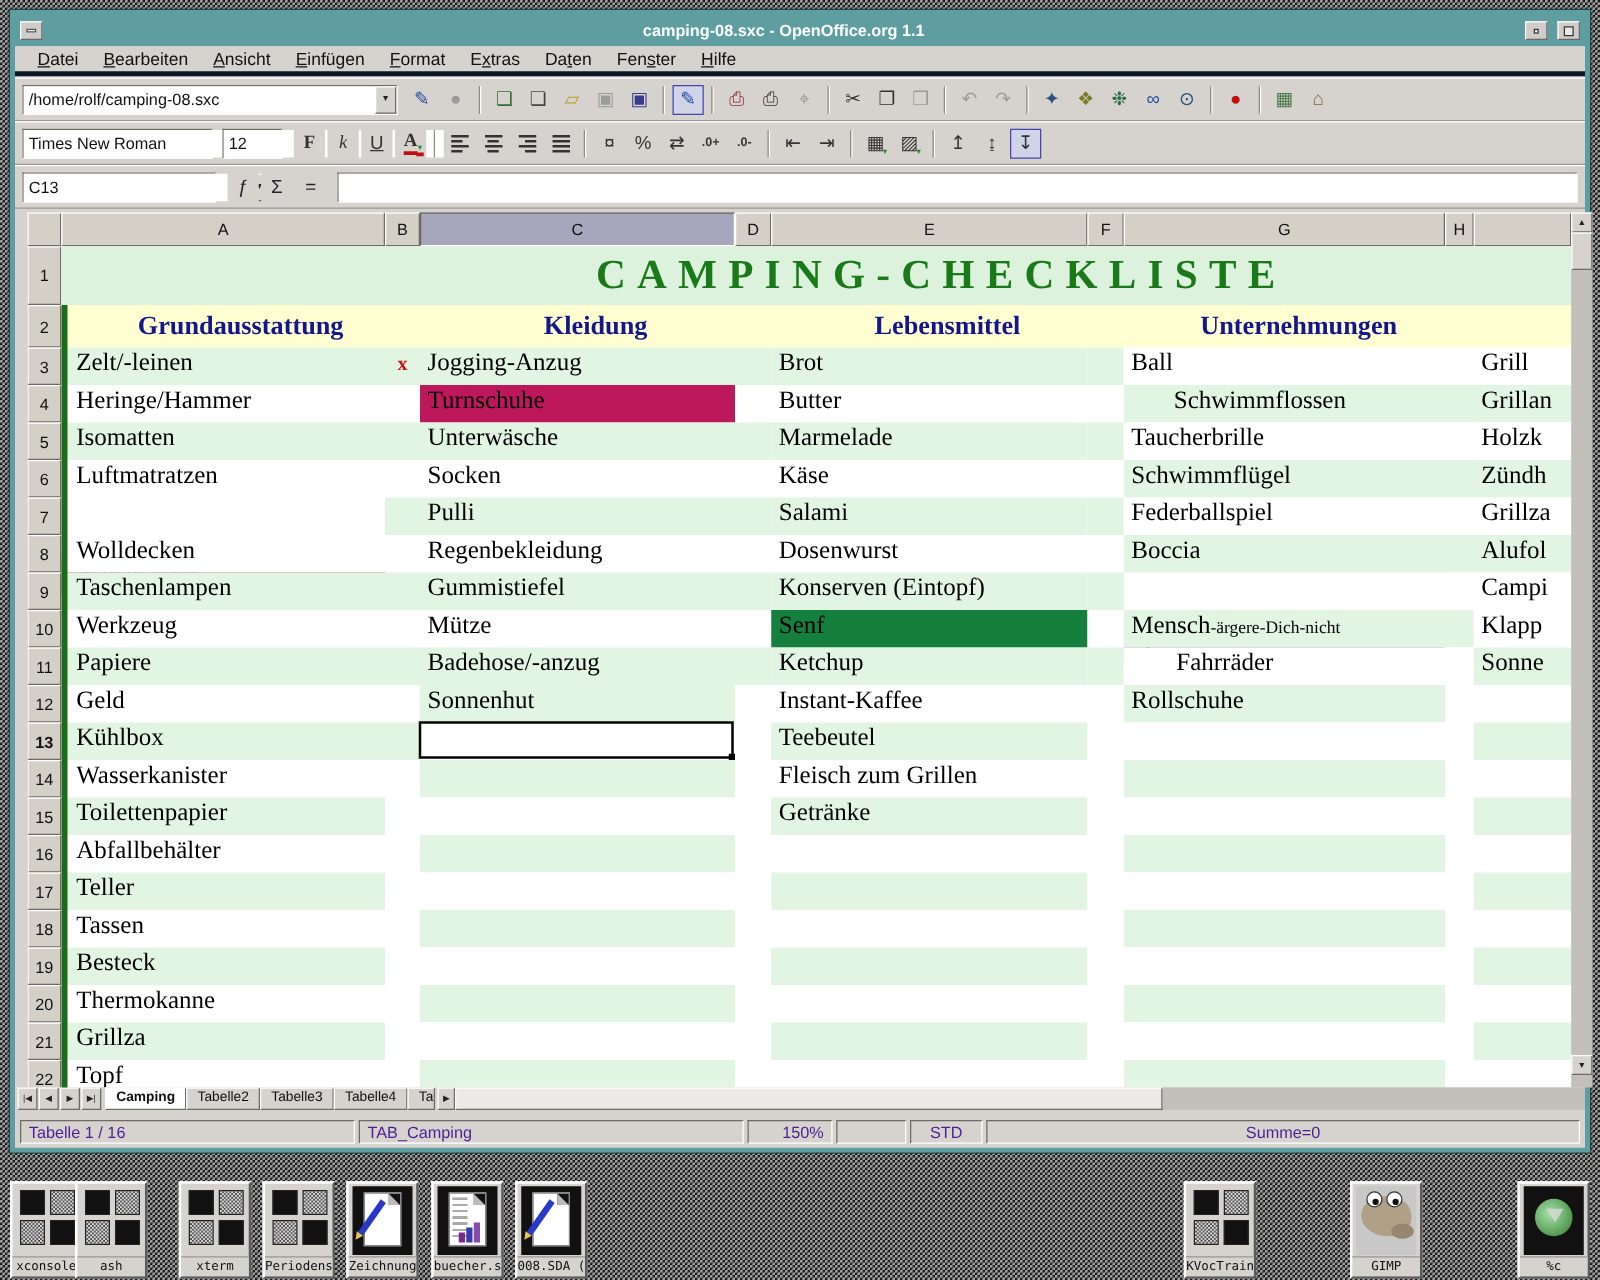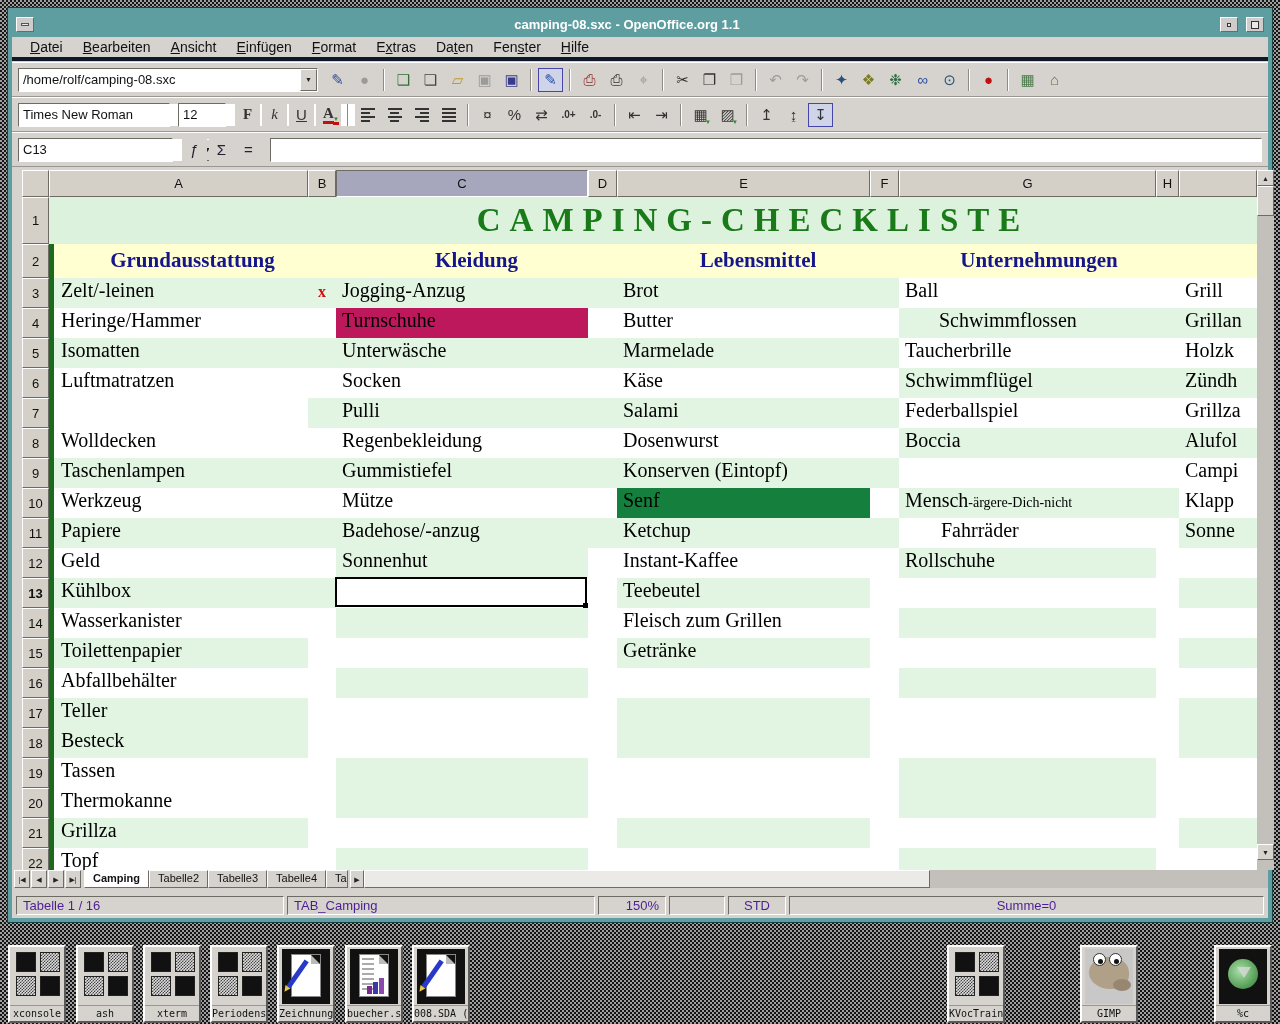--- a/index.html
+++ b/index.html
@@ -595,40 +595,40 @@
             <div class="cell" style="width: 28px; background: rgb(255, 255, 255);"></div>
             <div class="cell" style="width: 252px; background: rgb(255, 255, 255);"></div>
             <div class="cell" style="width: 29px; background: rgb(255, 255, 255);"></div>
             <div class="cell" style="width: 253px; background: rgb(226, 245, 226);"></div>
             <div class="cell" style="width: 29px; background: rgb(255, 255, 255);"></div>
             <div class="cell" style="width: 257px; background: rgb(255, 255, 255);"></div>
             <div class="cell" style="width: 23px; background: rgb(255, 255, 255);"></div>
             <div class="cell" style="width: 78px; background: rgb(226, 245, 226);"></div>
           </div>
           <div class="grid-row" style="height: 30px;">
+            <div class="cell colA" style="width: 259px; background: rgb(255, 255, 255);">Tassen</div>
+            <div class="cell" style="width: 28px; background: rgb(255, 255, 255);"></div>
+            <div class="cell" style="width: 252px; background: rgb(226, 245, 226);"></div>
+            <div class="cell" style="width: 29px; background: rgb(255, 255, 255);"></div>
+            <div class="cell" style="width: 253px; background: rgb(255, 255, 255);"></div>
+            <div class="cell" style="width: 29px; background: rgb(255, 255, 255);"></div>
+            <div class="cell" style="width: 257px; background: rgb(226, 245, 226);"></div>
+            <div class="cell" style="width: 23px; background: rgb(255, 255, 255);"></div>
+            <div class="cell" style="width: 78px; background: rgb(255, 255, 255);"></div>
+          </div>
+          <div class="grid-row" style="height: 30px;">
             <div class="cell colA" style="width: 259px; background: rgb(226, 245, 226);">Besteck</div>
             <div class="cell" style="width: 28px; background: rgb(255, 255, 255);"></div>
             <div class="cell" style="width: 252px; background: rgb(255, 255, 255);"></div>
             <div class="cell" style="width: 29px; background: rgb(255, 255, 255);"></div>
             <div class="cell" style="width: 253px; background: rgb(226, 245, 226);"></div>
             <div class="cell" style="width: 29px; background: rgb(255, 255, 255);"></div>
             <div class="cell" style="width: 257px; background: rgb(255, 255, 255);"></div>
             <div class="cell" style="width: 23px; background: rgb(255, 255, 255);"></div>
             <div class="cell" style="width: 78px; background: rgb(226, 245, 226);"></div>
-          </div>
-          <div class="grid-row" style="height: 30px;">
-            <div class="cell colA" style="width: 259px; background: rgb(255, 255, 255);">Tassen</div>
-            <div class="cell" style="width: 28px; background: rgb(255, 255, 255);"></div>
-            <div class="cell" style="width: 252px; background: rgb(226, 245, 226);"></div>
-            <div class="cell" style="width: 29px; background: rgb(255, 255, 255);"></div>
-            <div class="cell" style="width: 253px; background: rgb(255, 255, 255);"></div>
-            <div class="cell" style="width: 29px; background: rgb(255, 255, 255);"></div>
-            <div class="cell" style="width: 257px; background: rgb(226, 245, 226);"></div>
-            <div class="cell" style="width: 23px; background: rgb(255, 255, 255);"></div>
-            <div class="cell" style="width: 78px; background: rgb(255, 255, 255);"></div>
           </div>
           <div class="grid-row" style="height: 30px;">
             <div class="cell colA" style="width: 259px; background: rgb(255, 255, 255);">Thermokanne</div>
             <div class="cell" style="width: 28px; background: rgb(255, 255, 255);"></div>
             <div class="cell" style="width: 252px; background: rgb(226, 245, 226);"></div>
             <div class="cell" style="width: 29px; background: rgb(255, 255, 255);"></div>
             <div class="cell" style="width: 253px; background: rgb(255, 255, 255);"></div>
             <div class="cell" style="width: 29px; background: rgb(255, 255, 255);"></div>
             <div class="cell" style="width: 257px; background: rgb(226, 245, 226);"></div>
             <div class="cell" style="width: 23px; background: rgb(255, 255, 255);"></div>
@@ -705,21 +705,21 @@
         <div class="art">
           <div class="panes">
             <b class="solid"></b>
             <b class="dith"></b>
             <b class="dith"></b>
             <b class="solid"></b>
           </div>
         </div>
         <div class="label">xconsole</div>
       </div>
-      <div class="dicon" style="left: 76px;">
+      <div class="dicon" style="left: 60px;">
         <div class="art">
           <div class="panes">
             <b class="solid"></b>
             <b class="dith"></b>
             <b class="dith"></b>
             <b class="solid"></b>
           </div>
         </div>
         <div class="label">ash</div>
       </div>

